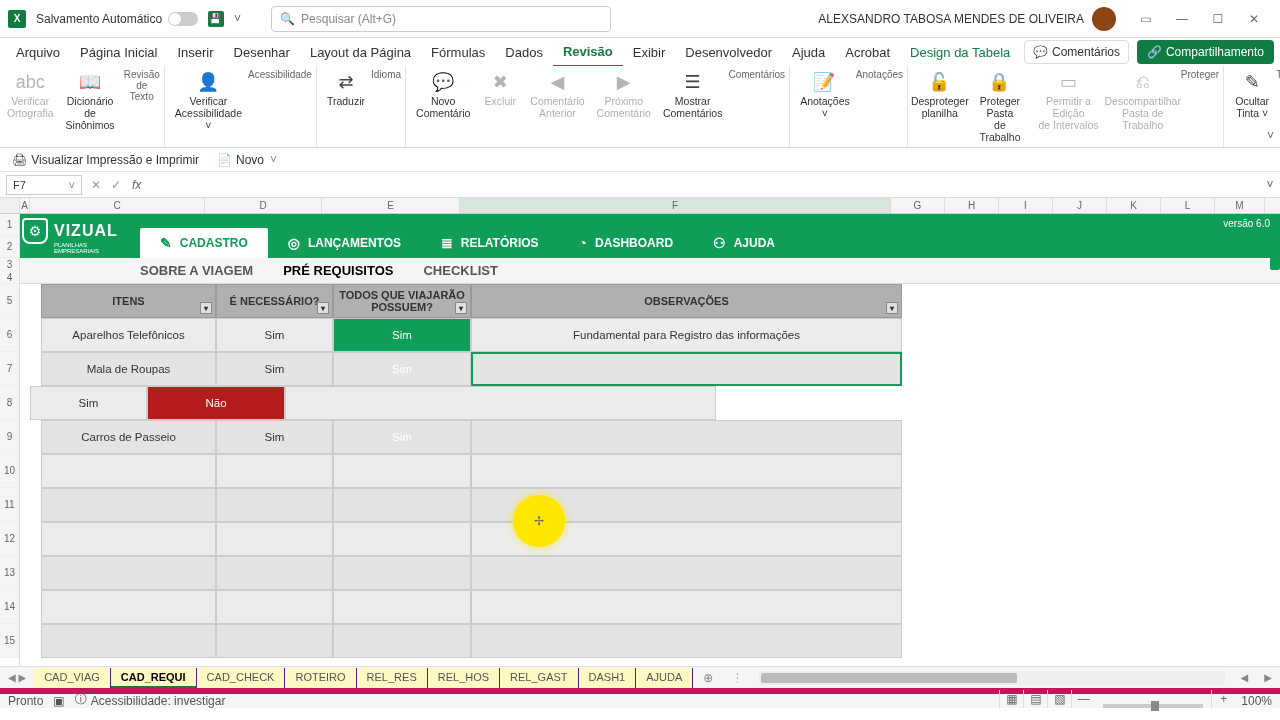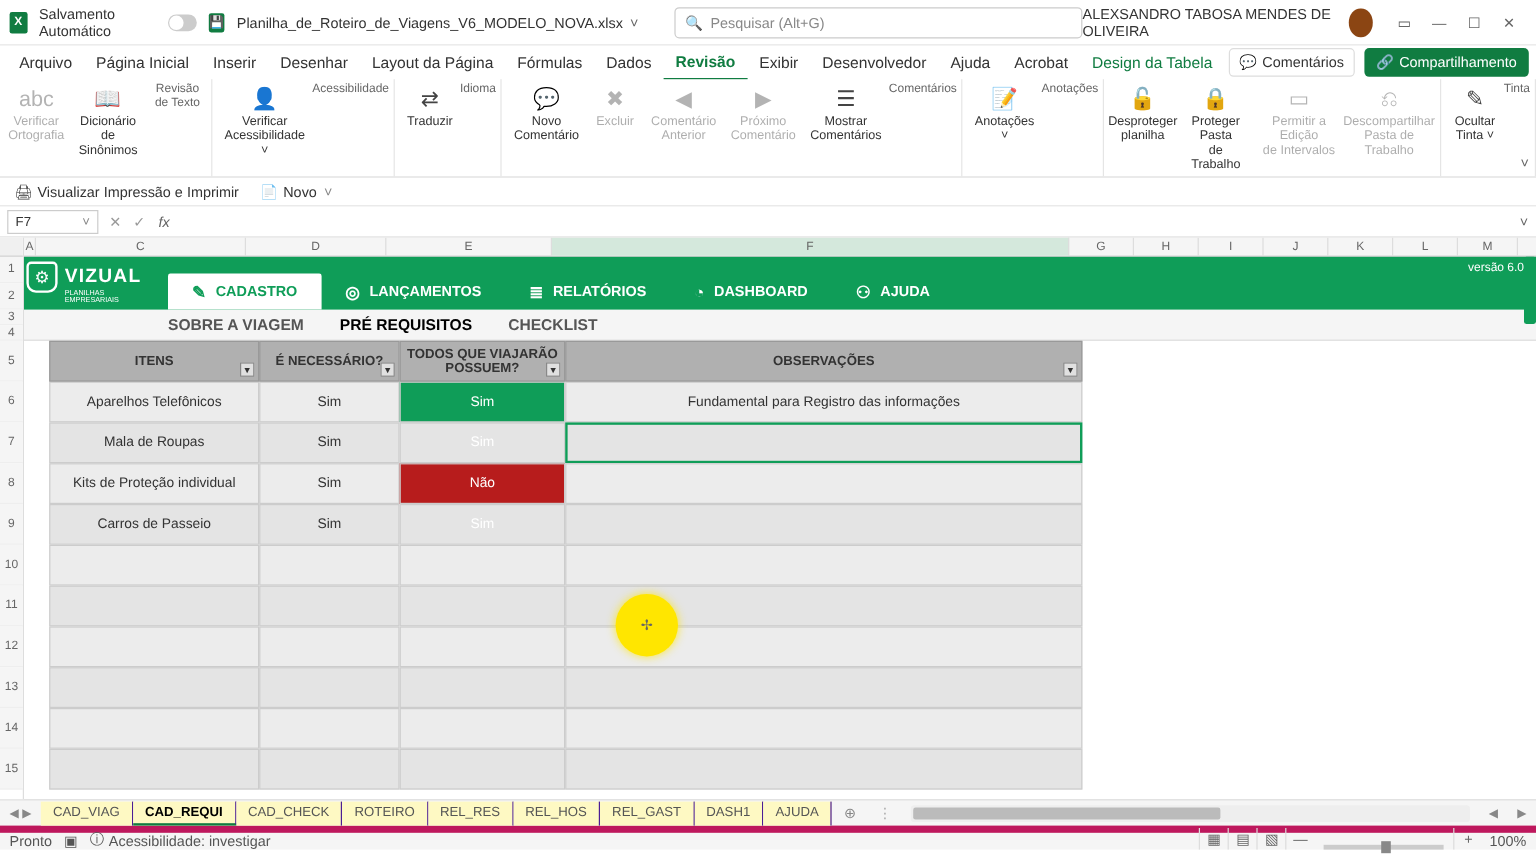--- a/index.html
+++ b/index.html
@@ -123,21 +123,20 @@
 .status-bar .zoom-slider .thumb { position: absolute; top: -3px; left: 48px; width: 8px; height: 10px; background: #888; }
 </style>
 </head>
 <body>
 
 <div class="titlebar">
   <div class="excel-icon">X</div>
   <span class="autosave">Salvamento Automático</span>
   <div class="toggle"></div>
   <div class="save-icon">💾</div>
-  <span class="filename">Planilha_de_Roteiro_de_Viagens_V6_MODELO_NOVA.xlsx</span>
   <span class="dropdown-caret">˅</span>
   <div class="search">
     <span class="search-icon">🔍</span>
     <span>Pesquisar (Alt+G)</span>
   </div>
   <div class="spacer"></div>
   <span class="user">ALEXSANDRO TABOSA MENDES DE OLIVEIRA</span>
   <div class="avatar"></div>
   <div class="winbtn">▭</div>
   <div class="winbtn">—</div>
@@ -243,20 +242,21 @@
         </div>
         <div class="ribbon-btn disabled">
           <div class="icon">▭</div>
           <div class="text">Permitir a Edição<br>de Intervalos</div>
         </div>
         <div class="ribbon-btn disabled">
           <div class="icon">⎌</div>
           <div class="text">Descompartilhar<br>Pasta de Trabalho</div>
         </div>
       </div>
+      <div class="label">Proteger</div>
     </div>
     <div class="ribbon-group">
       <div class="items">
         <div class="ribbon-btn">
           <div class="icon">✎</div>
           <div class="text">Ocultar<br>Tinta ˅</div>
         </div>
       </div>
       <div class="label">Tinta</div>
     </div>
@@ -386,21 +386,20 @@
           <div class="td c-pos sim">Sim</div>
           <div class="td c-obs obs">Fundamental para Registro das informações</div>
         </div>
         <div class="trow alt">
           <div class="td c-itens">Mala de Roupas</div>
           <div class="td c-nec">Sim</div>
           <div class="td c-pos sim">Sim</div>
           <div class="td c-obs obs selected"></div>
         </div>
         <div class="trow">
-          <div class="td c-itens">Kits de Proteção individual</div>
           <div class="td c-nec">Sim</div>
           <div class="td c-pos nao">Não</div>
           <div class="td c-obs obs"></div>
         </div>
         <div class="trow alt">
           <div class="td c-itens">Carros de Passeio</div>
           <div class="td c-nec">Sim</div>
           <div class="td c-pos sim">Sim</div>
           <div class="td c-obs obs"></div>
         </div>

